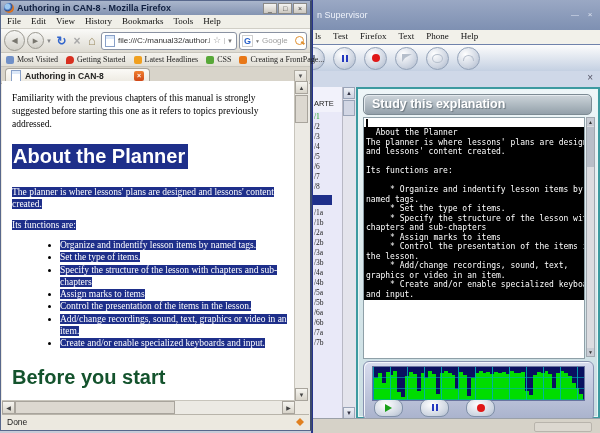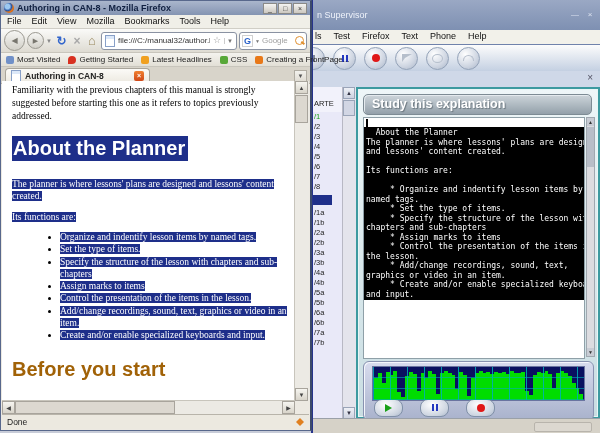--- a/index.html
+++ b/index.html
@@ -1,18 +1,18 @@
 <!DOCTYPE html>
 <html><head>
 <meta charset="utf-8">
 <style>
   html,body{margin:0;padding:0;background:#555;}
   #screen{position:relative;width:600px;height:433px;overflow:hidden;background:#c8ccd8;
     font-family:"Liberation Sans",sans-serif;-webkit-font-smoothing:antialiased;}
-  ul{margin:0;padding:0;list-style:none;}
+  ul{margin:0;padding:0;list-style:none;font-family:Liberation Serif, serif;}
   pre{margin:0;}
 
   
   #can8{position:absolute;left:311px;top:0;width:289px;height:433px;background:#cfd8e8;
     border-left:2px solid #27348c;box-sizing:border-box;}
   .c8-titlebar{height:30px;background:linear-gradient(#9aa8c4,#7e90b2);color:#eef2fa;
     font-size:9px;display:flex;align-items:center;padding:0 4px;}
   .c8-title{flex:1;white-space:nowrap;overflow:hidden;}
   .c8-winbtns{display:flex;gap:3px;}
   .c8-winbtns span{width:12px;height:10px;color:#dde4f0;font-size:8px;line-height:9px;text-align:center;}
@@ -155,30 +155,30 @@
     padding:2px 2px 0 4px;border-bottom:1px solid #b8b4aa;position:relative;box-sizing:border-box;}
   .fftab{height:15px;background:linear-gradient(#fbfaf7,#ece9e0);border:1px solid #a8a49a;border-bottom:none;
     border-radius:4px 4px 0 0;display:flex;align-items:center;gap:4px;padding:0 5px;font-size:8.5px;
     font-weight:bold;color:#222;width:145px;box-sizing:border-box;}
   .tabclose{width:10px;height:10px;border-radius:2px;background:linear-gradient(#f08030,#d04818);
     color:#fff;font-size:7px;line-height:9px;text-align:center;margin-left:auto;}
   .tabdrop{position:absolute;right:3px;top:3px;width:11px;height:12px;border:1px solid #b0aca2;
     background:linear-gradient(#f2f1ec,#dcd8ce);font-size:6px;text-align:center;line-height:11px;color:#555;}
 
   .ff-content{position:absolute;left:1px;right:15px;top:80px;bottom:29px;background:#fff;overflow:hidden;
-    font-family:"Liberation Serif",serif;font-size:9.5px;color:#000;padding:0 4px 0 10px;box-sizing:border-box;}
+    font-family:"Liberation Serif",serif;font-size:9.5px;color:#000;padding:8px 4px 0 10px;box-sizing:border-box;}
   .p1{margin-top:3px;line-height:13px;}
   .sel{background:#1e2f8a;color:#fff;}
   .sel-h1{margin:14px 0 0 0;font-family:"Liberation Sans",sans-serif;font-size:20px;font-weight:bold;}
   .sel-h1 .sel{padding:1px 3px 2px 1px;}
   .selp{margin:18px 0 0 0;line-height:12px;}
   .selp2{margin:9px 0 0 0;line-height:12px;}
   .sellist{margin:8px 0 0 0;padding-left:24px;list-style:disc;}
   .sellist li{line-height:12.3px;list-style:disc;margin-left:24px;}
-  .h-blue{margin:16px 0 0 0;font-family:"Liberation Sans",sans-serif;font-size:20px;color:#a16207;font-weight:bold;}
+  .h-blue{margin:16px 0 0 0;font-family:"Liberation Sans",sans-serif;font-size:20px;color:#14532d;font-weight:bold;}
   .h3-blue{margin:20px 0 0 0;font-family:"Liberation Sans",sans-serif;font-size:12px;color:#2121cf;font-weight:bold;}
   .p4{margin:10px 0 0 0;line-height:13px;}
 
   .ff-vscroll{position:absolute;right:1px;top:80px;width:14px;bottom:29px;background:#eceae4;
     border-left:1px solid #c8c5bc;}
   .vsarr{position:absolute;left:0;width:13px;height:13px;background:linear-gradient(#f6f5f0,#d8d4ca);
     border:1px solid #a8a49c;font-size:6px;text-align:center;line-height:12px;color:#444;box-sizing:border-box;}
   .vsarr.up{top:0;} .vsarr.down{bottom:0;}
   .vsthumb{position:absolute;left:0;top:14px;width:13px;height:28px;background:#dcd8d0;
     border:1px solid #a8a49c;box-sizing:border-box;}
@@ -407,21 +407,21 @@
       <span class="ff-btns">
         <span class="fbtn">_</span>
         <span class="fbtn">□</span>
         <span class="fbtn">×</span>
       </span>
     </div>
     <ul class="ff-menubar">
         <li>File</li>
         <li>Edit</li>
         <li>View</li>
-        <li>Mozilla</li>
+        <li>History</li>
         <li>Bookmarks</li>
         <li>Tools</li>
         <li>Help</li>
       </ul>
     <div class="ff-navbar">
       <span class="navback">◀</span>
       <span class="navfwd">▶</span>
       <span class="navdrop">▼</span>
       <span class="navreload">↻</span>
       <span class="navstop">×</span>

